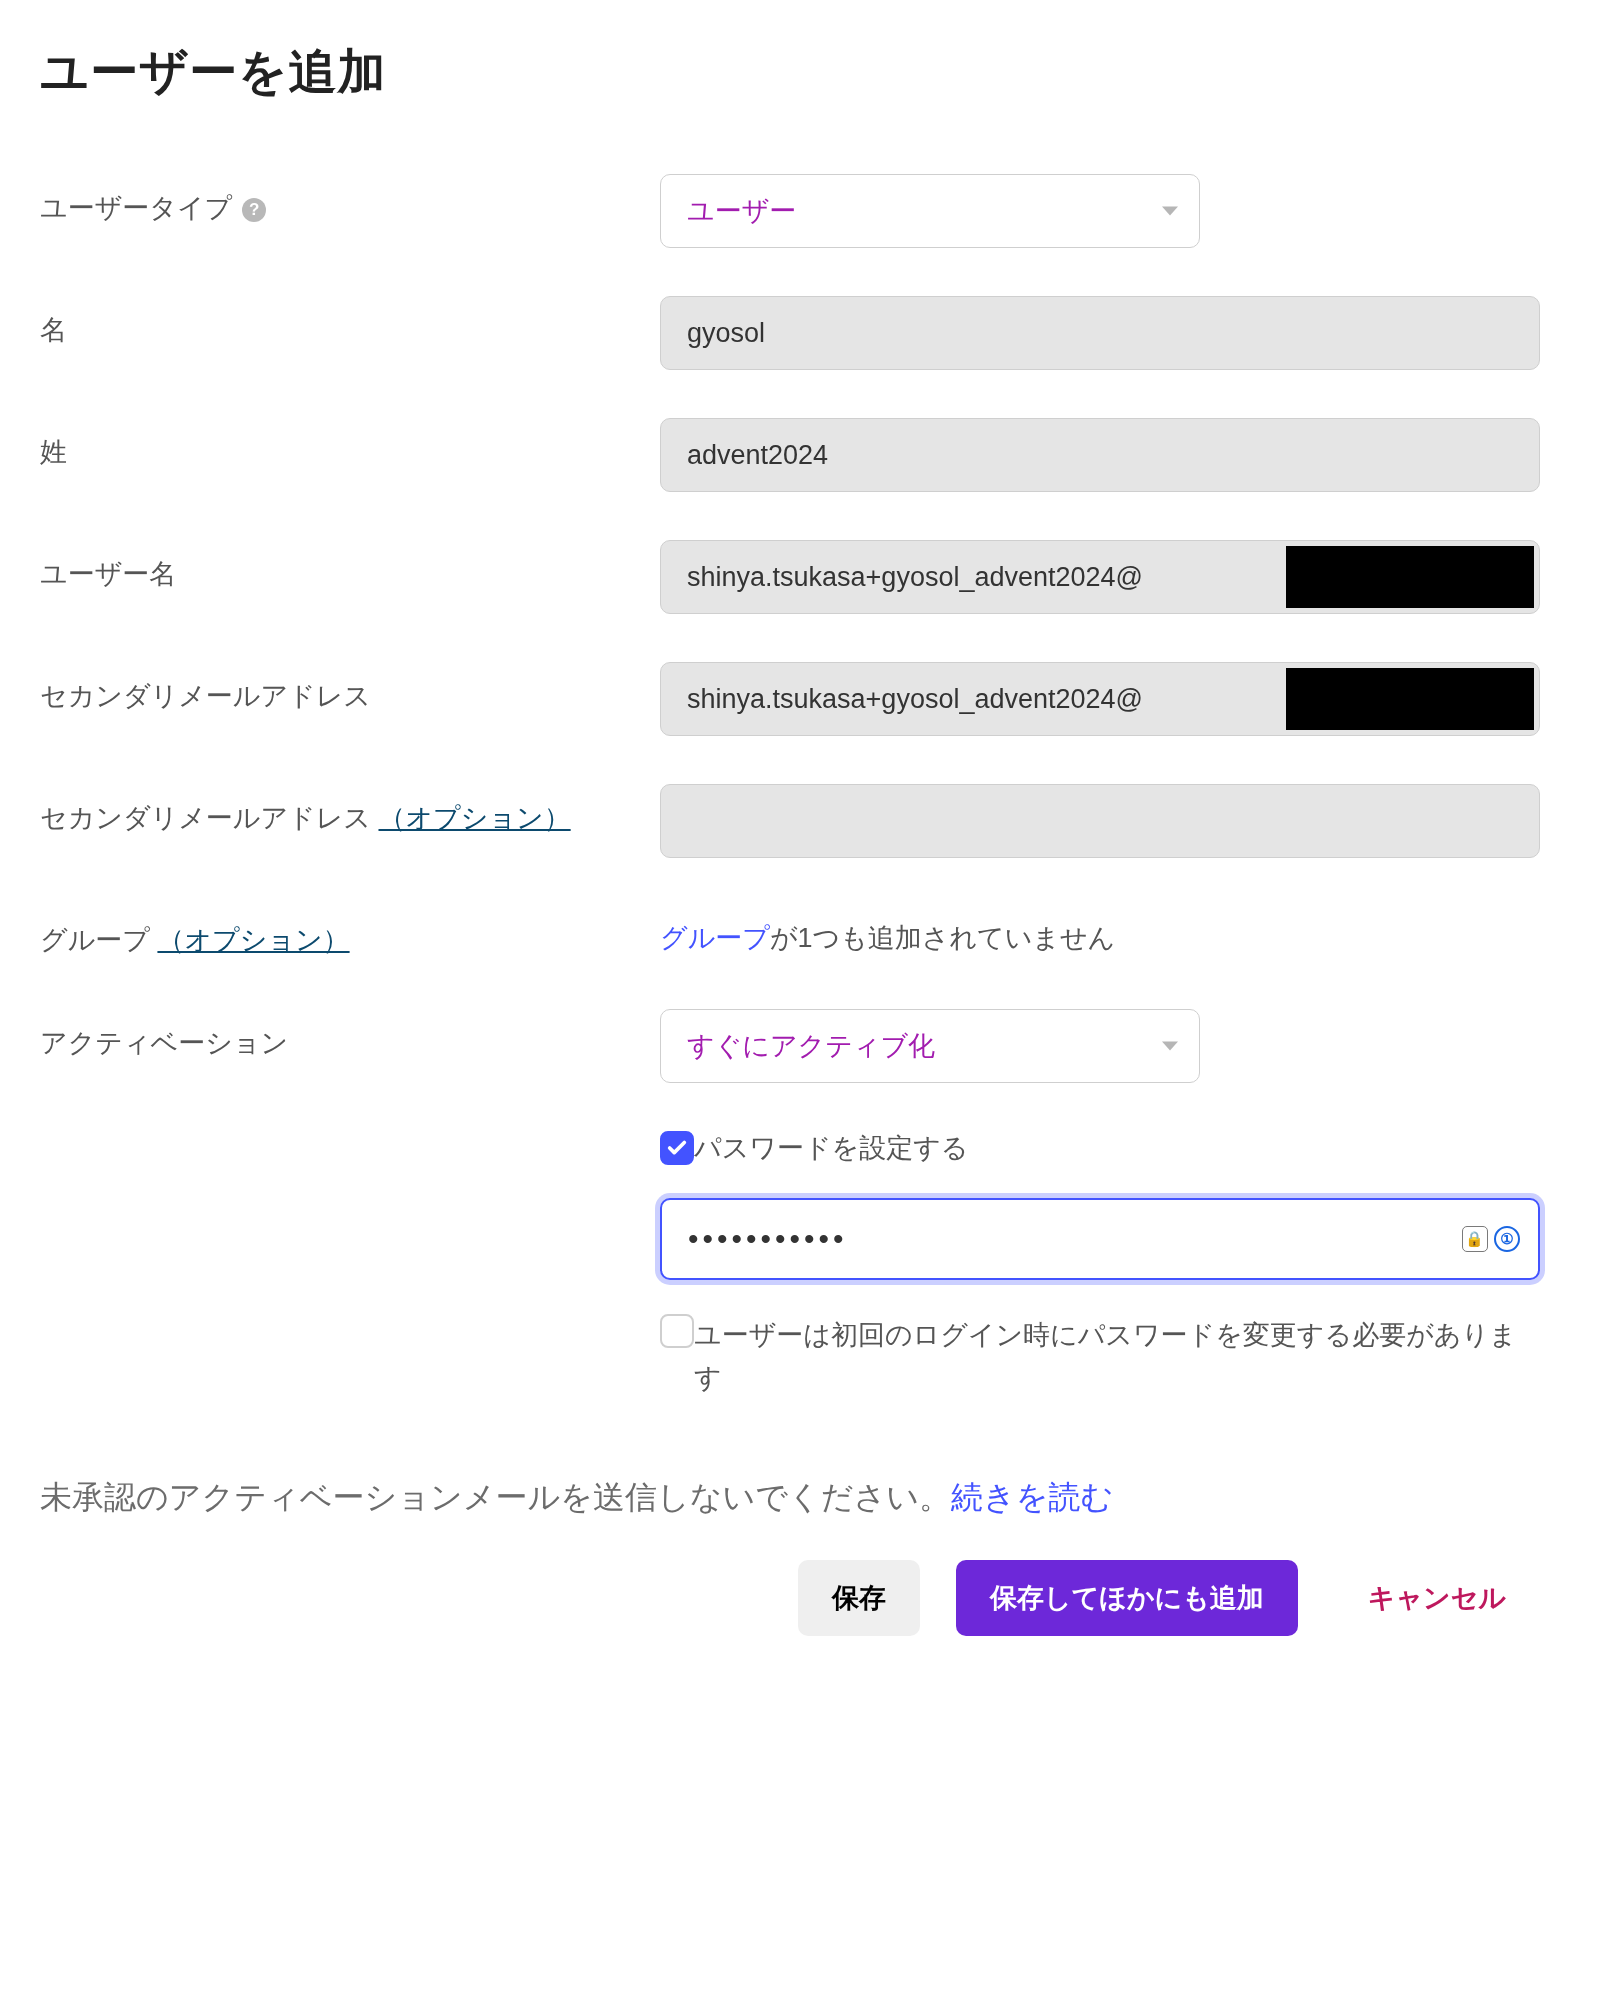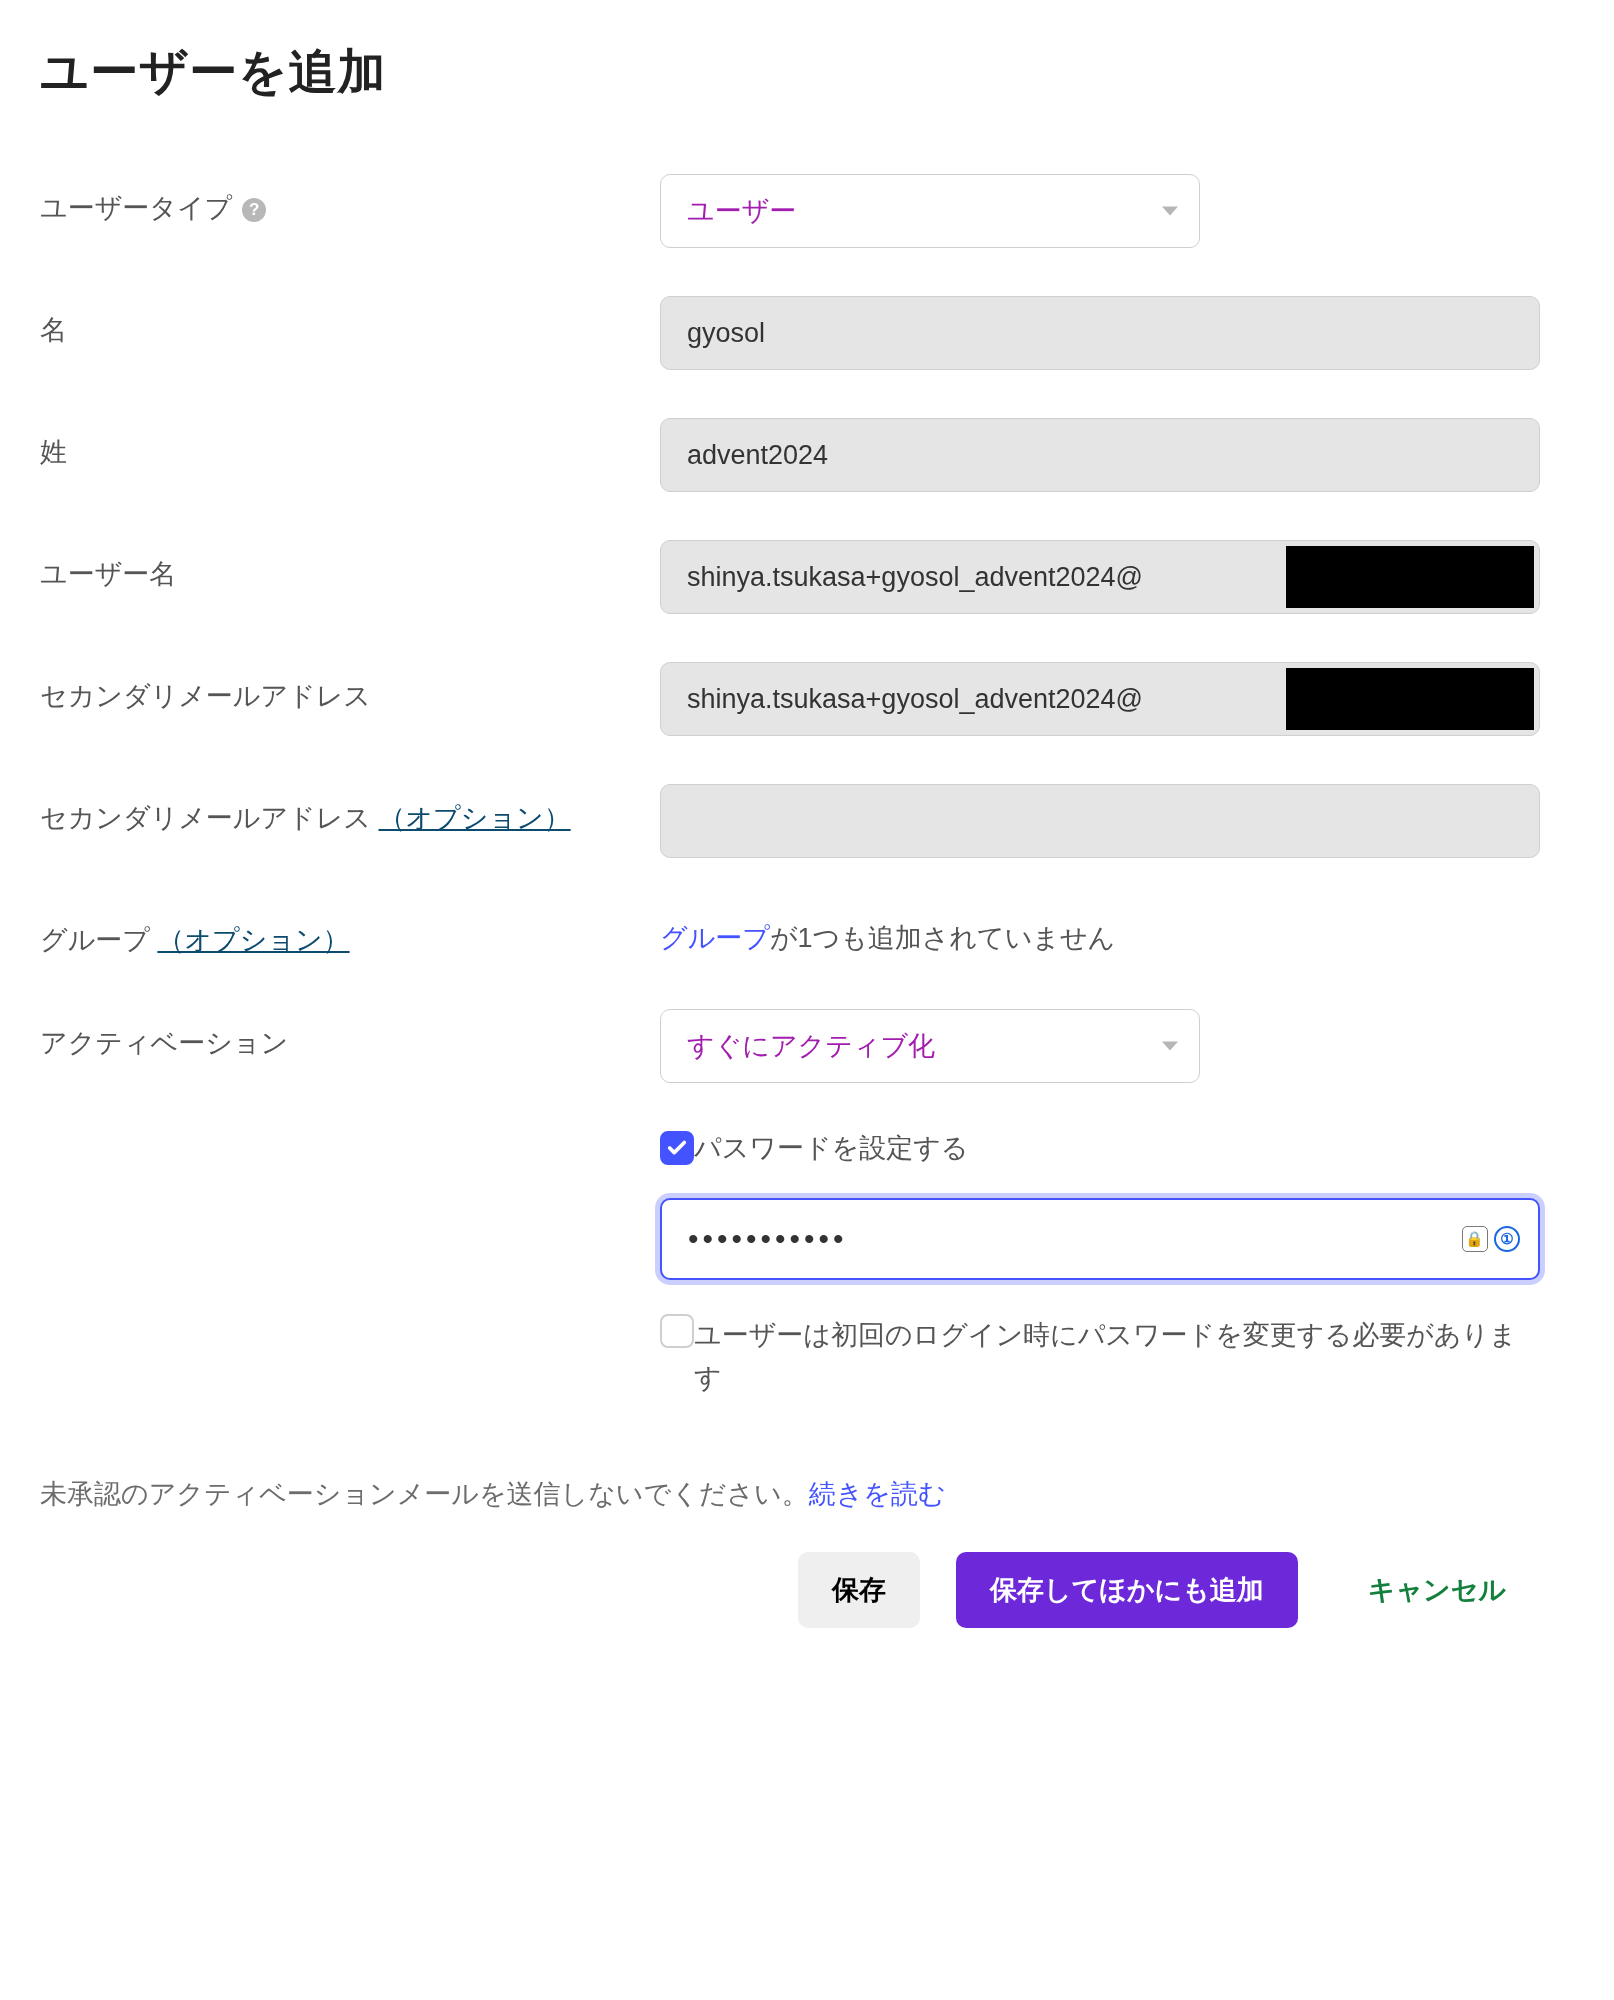--- a/index.html
+++ b/index.html
@@ -171,21 +171,21 @@
     .onep-icon {
       width: 26px; height: 26px;
       border: 2px solid #1a66e2;
       border-radius: 50%;
       color: #1a66e2;
       font-size: 15px;
       font-weight: 700;
       display:flex;align-items:center;justify-content:center;
     }
     .footer-note {
-      font-size: 27px;
+      font-size: 32px;
       color: #6c6c6c;
       margin-bottom: 40px;
     }
     .button-row {
       display: flex;
       gap: 36px;
       justify-content: flex-end;
       align-items: center;
       width: 100%;
       max-width: 1500px;
@@ -195,21 +195,21 @@
       padding: 0 34px;
       border-radius: 10px;
       font-size: 27px;
       font-weight: 600;
       border: none;
       cursor: pointer;
       display: flex;
       align-items: center;
     }
     .btn-primary { background: #6d28d9; color: #fff; }
-    .btn-link { background: transparent; color: #15803d; }
+    .btn-link { background: transparent; color: #be185d; }
     .activation-block .form-control-col { max-width: 880px; }
   </style>
 </head>
 <body>
 
 <h1 class="page-title">ユーザーを追加</h1>
 
 <div class="form-row">
   <div class="form-label-col">
     <span>ユーザータイプ</span><span class="help-icon">?</span>

